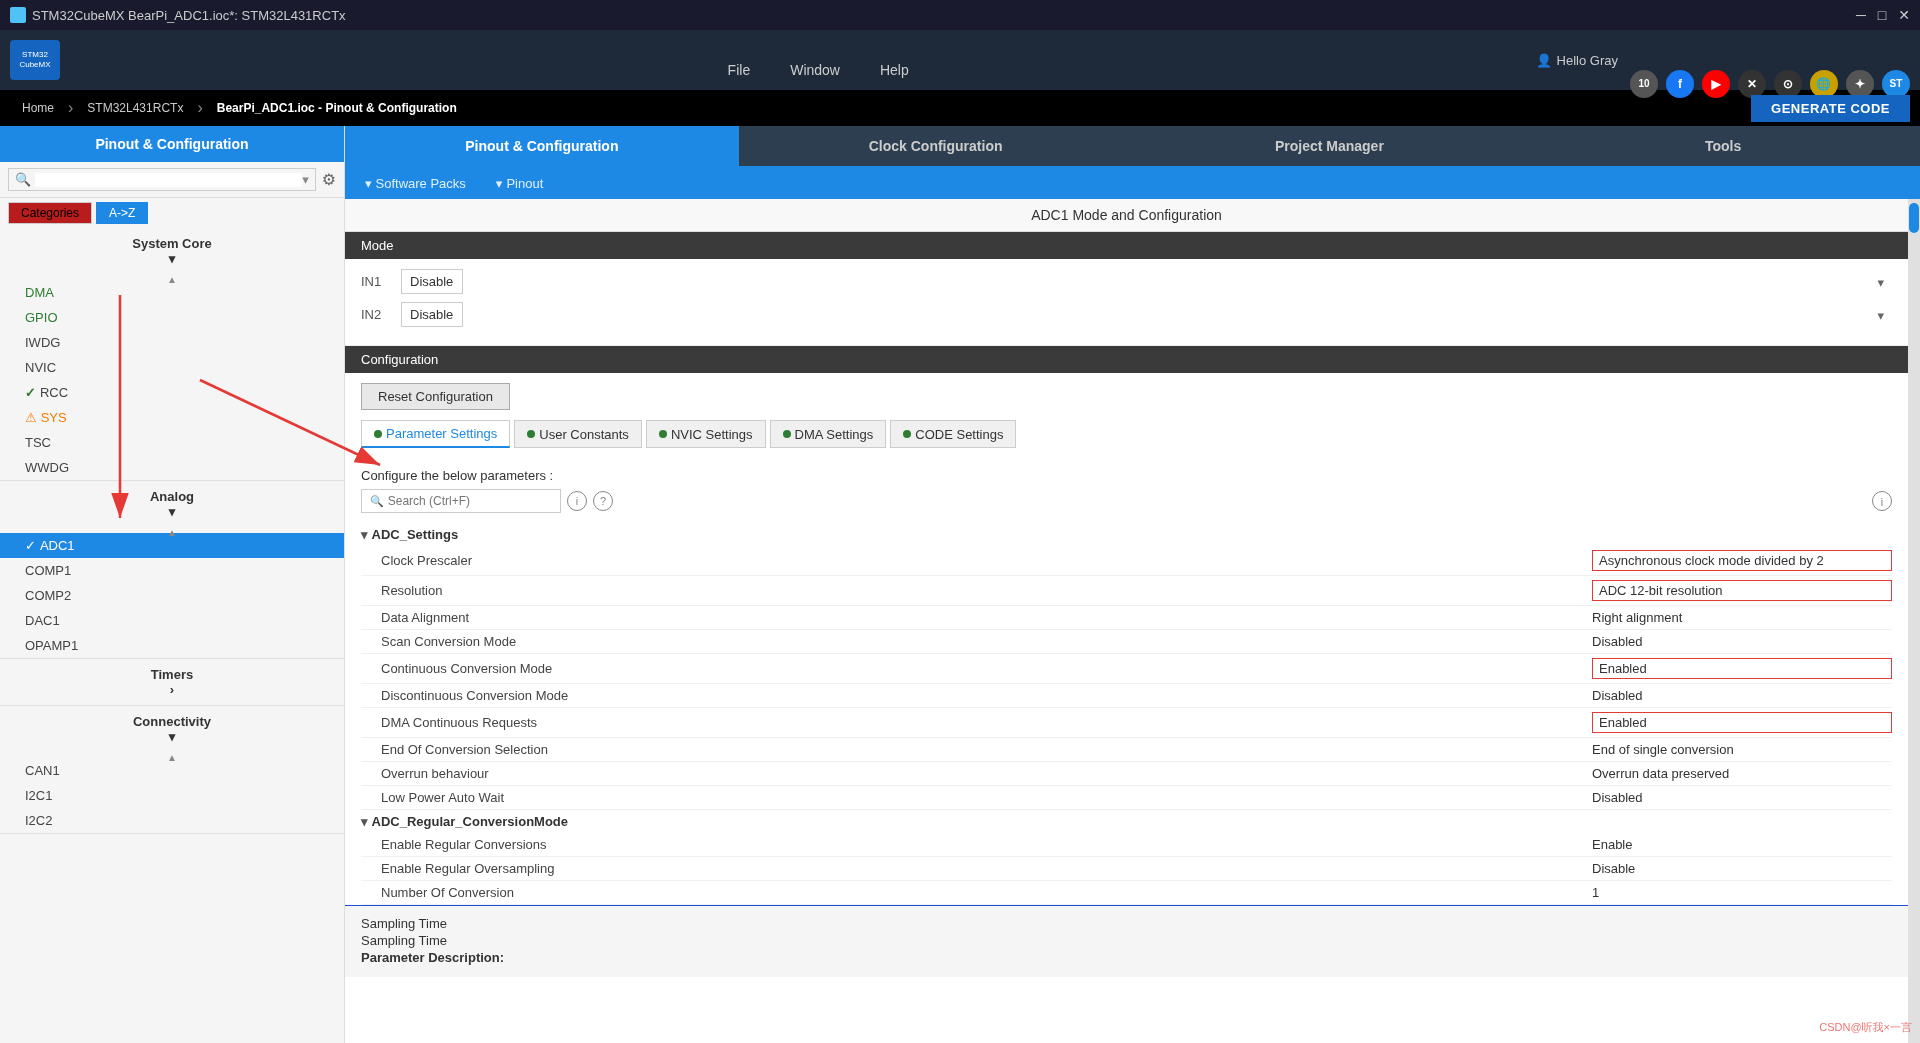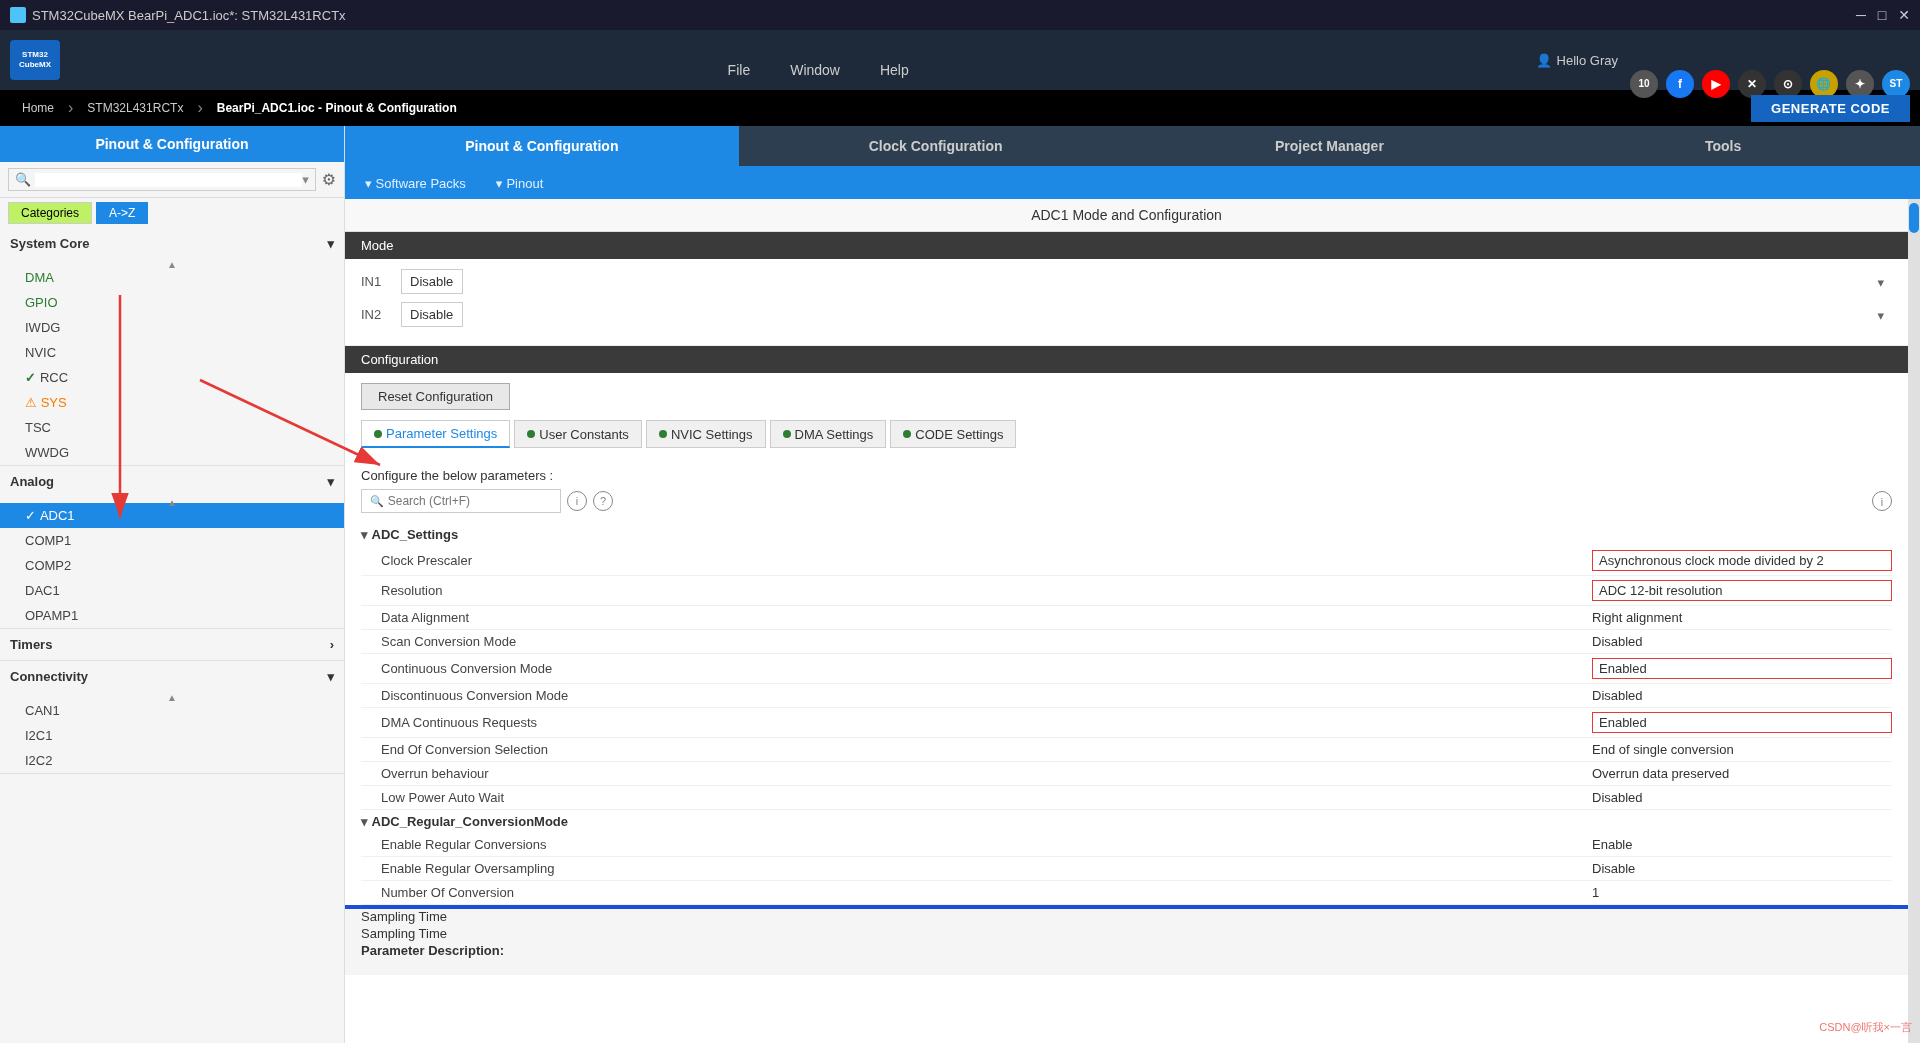--- a/index.html
+++ b/index.html
@@ -22,21 +22,21 @@
     
     .top-nav {
       background: #1e2a3a;
       height: 60px;
       display: flex;
       align-items: center;
       padding: 0 10px;
     }
     .logo-area { display: flex; align-items: center; margin-right: 40px; }
     .logo-box { width: 50px; height: 40px; background: #1565c0; display: flex; align-items: center; justify-content: center; border-radius: 4px; }
-    .logo-text { color: white; font-size: 8px; font-weight: bold; text-align: center; line-height: 1.2; }
+    .logo-text { color: white; font-size: 8px; font-weight: normal; text-align: center; line-height: 1.2; }
     .nav-links { display: flex; gap: 40px; flex: 1; justify-content: center; margin-top: 20px; }
     .nav-link { color: #ccc; cursor: pointer; font-size: 14px; }
     .nav-right { display: flex; align-items: center; gap: 12px; margin-left: auto; }
     .user-icon { color: #ccc; font-size: 13px; display: flex; align-items: center; gap: 4px; }
     .social-icons { display: flex; gap: 8px; }
     .social-icon { width: 28px; height: 28px; border-radius: 50%; display: flex; align-items: center; justify-content: center; font-size: 12px; font-weight: bold; cursor: pointer; margin-top: 47px; }
     .icon-num { background: #555; color: white; font-size: 10px; }
     .icon-fb { background: #1877f2; color: white; }
     .icon-yt { background: #ff0000; color: white; }
     .icon-tw { background: #333; color: white; }
@@ -114,36 +114,37 @@
       align-items: center;
     }
     .search-input { border: none; outline: none; width: 100%; font-size: 12px; }
     .gear-btn { cursor: pointer; color: #666; font-size: 16px; }
     .tab-row { display: flex; padding: 4px 8px; gap: 4px; }
     .sidebar-tab {
       padding: 3px 12px;
       border: 1px solid #ccc;
       cursor: pointer;
       font-size: 12px;
-      background: #bef264;
+      background: #b91c1c;
     }
     .sidebar-tab.active { background: #1e88e5; color: white; border-color: #1e88e5; }
     .sidebar-content { flex: 1; overflow-y: auto; }
     .sidebar-section {
       border-bottom: 1px solid #e0e0e0;
     }
     .sidebar-section-header {
       display: flex;
       align-items: center;
       justify-content: space-between;
       padding: 8px 10px;
       cursor: pointer;
       font-weight: bold;
       color: #333;
       font-size: 13px;
+      flex-direction: column;
     }
     .sidebar-item {
       padding: 5px 10px 5px 25px;
       cursor: pointer;
       color: #444;
       font-size: 13px;
     }
     .sidebar-item.active { background: #1e88e5; color: white; }
     .sidebar-item.green { color: #2e7d32; }
     .sidebar-item.warning { color: #f57c00; }
@@ -313,22 +314,22 @@
     .param-value { width: 300px; color: #333; font-size: 13px; }
     .param-value.highlighted {
       border: 1px solid #e53935;
       padding: 2px 6px;
       background: white;
     }
 
     
     .bottom-panel {
       background: #f5f5f5;
-      border-top: 4px solid #1d4ed8;
-      padding: 0 16px;
+      border-top: 1px solid #1d4ed8;
+      padding: 10px 16px;
       min-height: 70px;
     }
     .bottom-panel-item { font-size: 13px; color: #333; margin-bottom: 2px; }
     .bottom-panel-item.bold { font-weight: bold; }
 
     
     .arrows-overlay {
       position: absolute;
       pointer-events: none;
       top: 0; left: 0;

